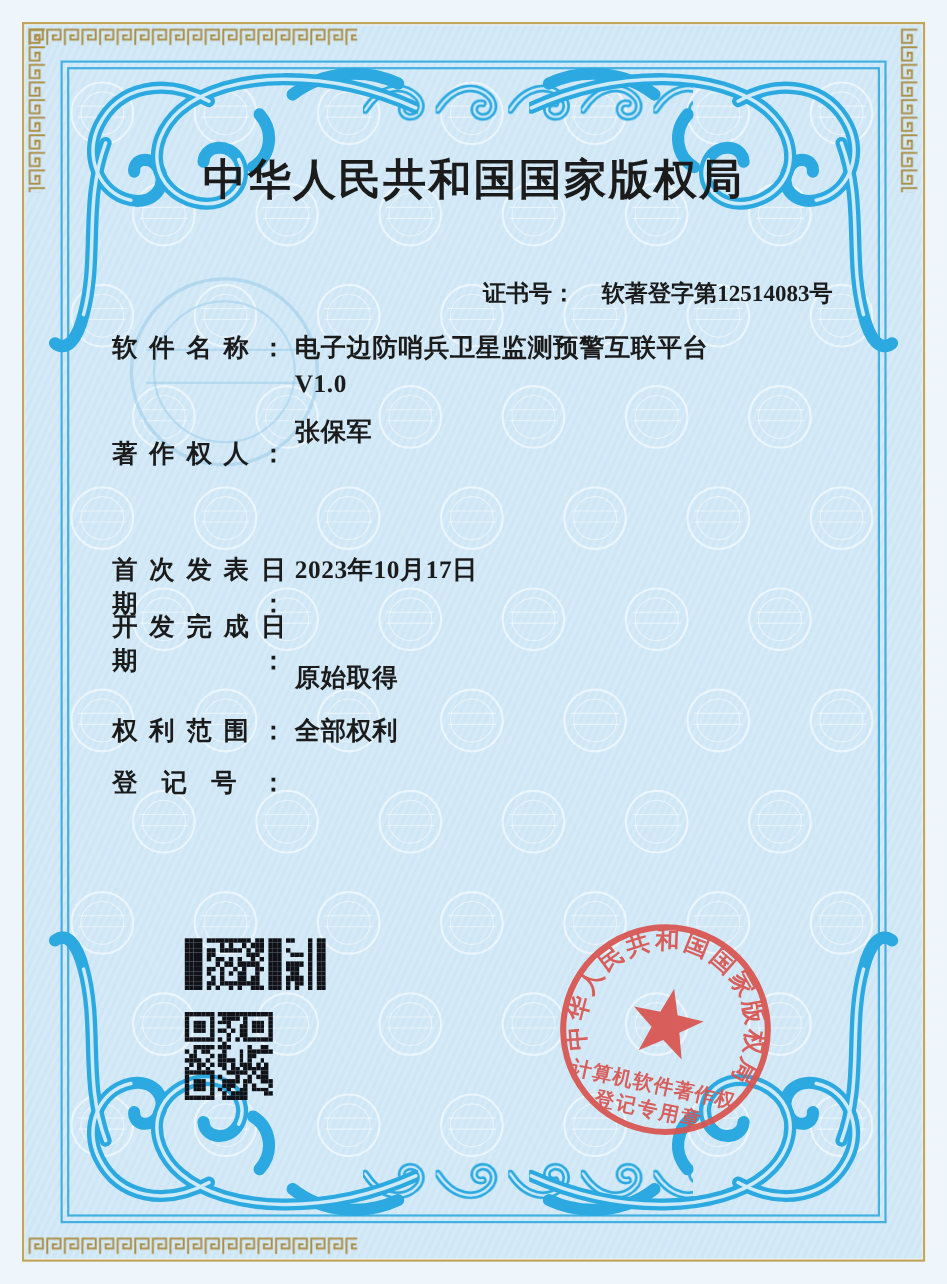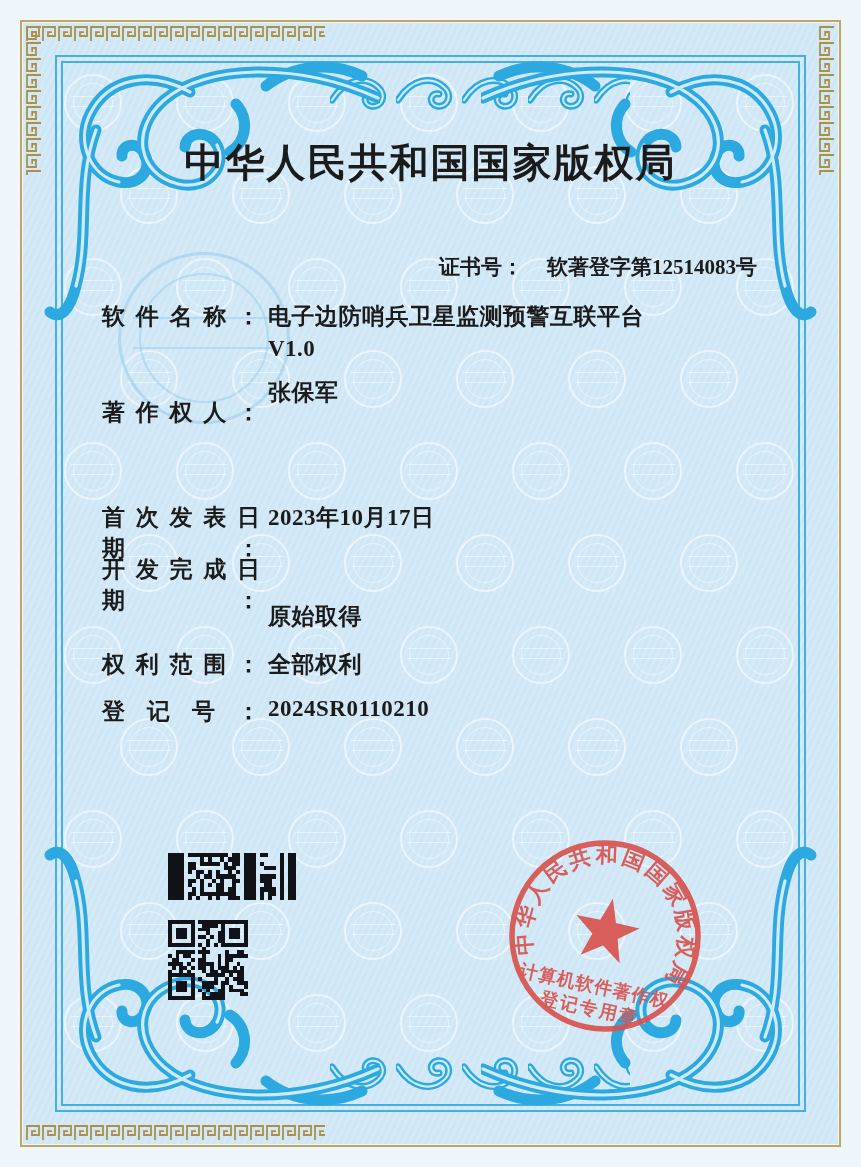--- a/index.html
+++ b/index.html
@@ -272,21 +272,20 @@
   <div class="val" style="top:502px">2023年10月17日</div>
 
   <div class="lbl" style="top:554px">开发完成日期：</div>
 
   <div class="val" style="top:601px">原始取得</div>
 
   <div class="lbl" style="top:649px">权利范围：</div>
   <div class="val" style="top:649px">全部权利</div>
 
   <div class="lbl" style="top:696px">登记号：</div>
-  <div class="val" style="top:696px">2024SR0110210</div>
 
 
   <div id="barcode">
       <span style="left: 0px; top: 0px; width: 4px; height: 4.3px;"></span>
       <span style="left: 0px; top: 4.28px; width: 4px; height: 4.3px;"></span>
       <span style="left: 0px; top: 8.56px; width: 4px; height: 4.3px;"></span>
       <span style="left: 0px; top: 12.84px; width: 4px; height: 4.3px;"></span>
       <span style="left: 0px; top: 17.12px; width: 4px; height: 4.3px;"></span>
       <span style="left: 0px; top: 21.4px; width: 4px; height: 4.3px;"></span>
       <span style="left: 0px; top: 25.68px; width: 4px; height: 4.3px;"></span>

